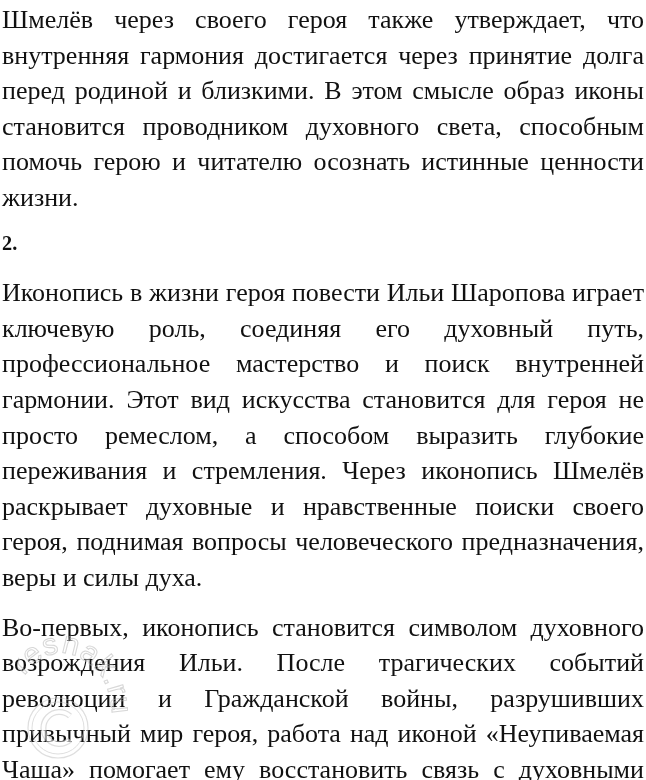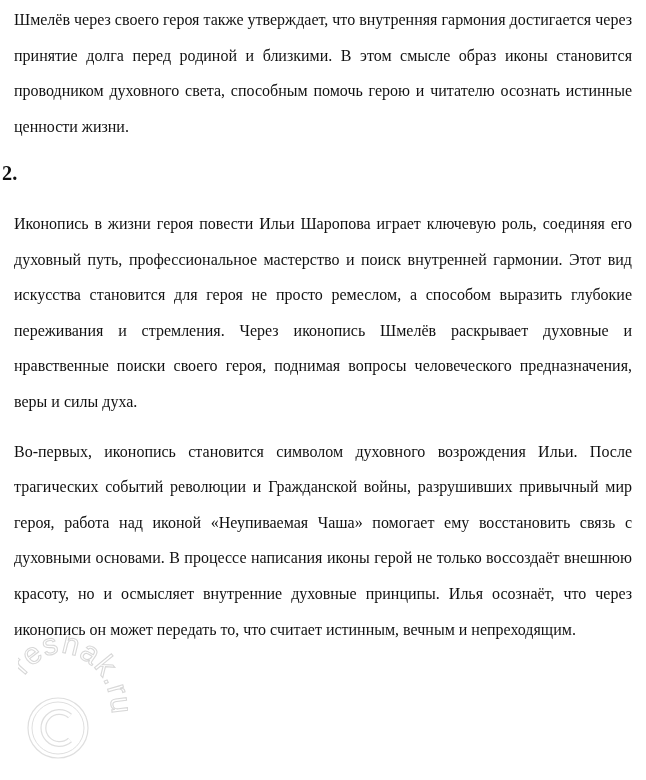--- a/index.html
+++ b/index.html
@@ -15,22 +15,22 @@
       font-family: "Liberation Serif", "DejaVu Serif", serif;
       color: #111111;
     }
     .page {
       position: absolute;
       left: 2px;
       top: 0;
       width: 642px;
     }
     .para {
-      margin: 12px;
-      font-size: 16px;
+      margin: 0;
+      font-size: 26px;
       line-height: 35.6px;
       text-align: justify;
       text-align-last: left;
     }
     .para-first {
       margin-top: 2px;
     }
     .heading {
       margin: 10px 0 0 0;
       font-size: 20.3px;

